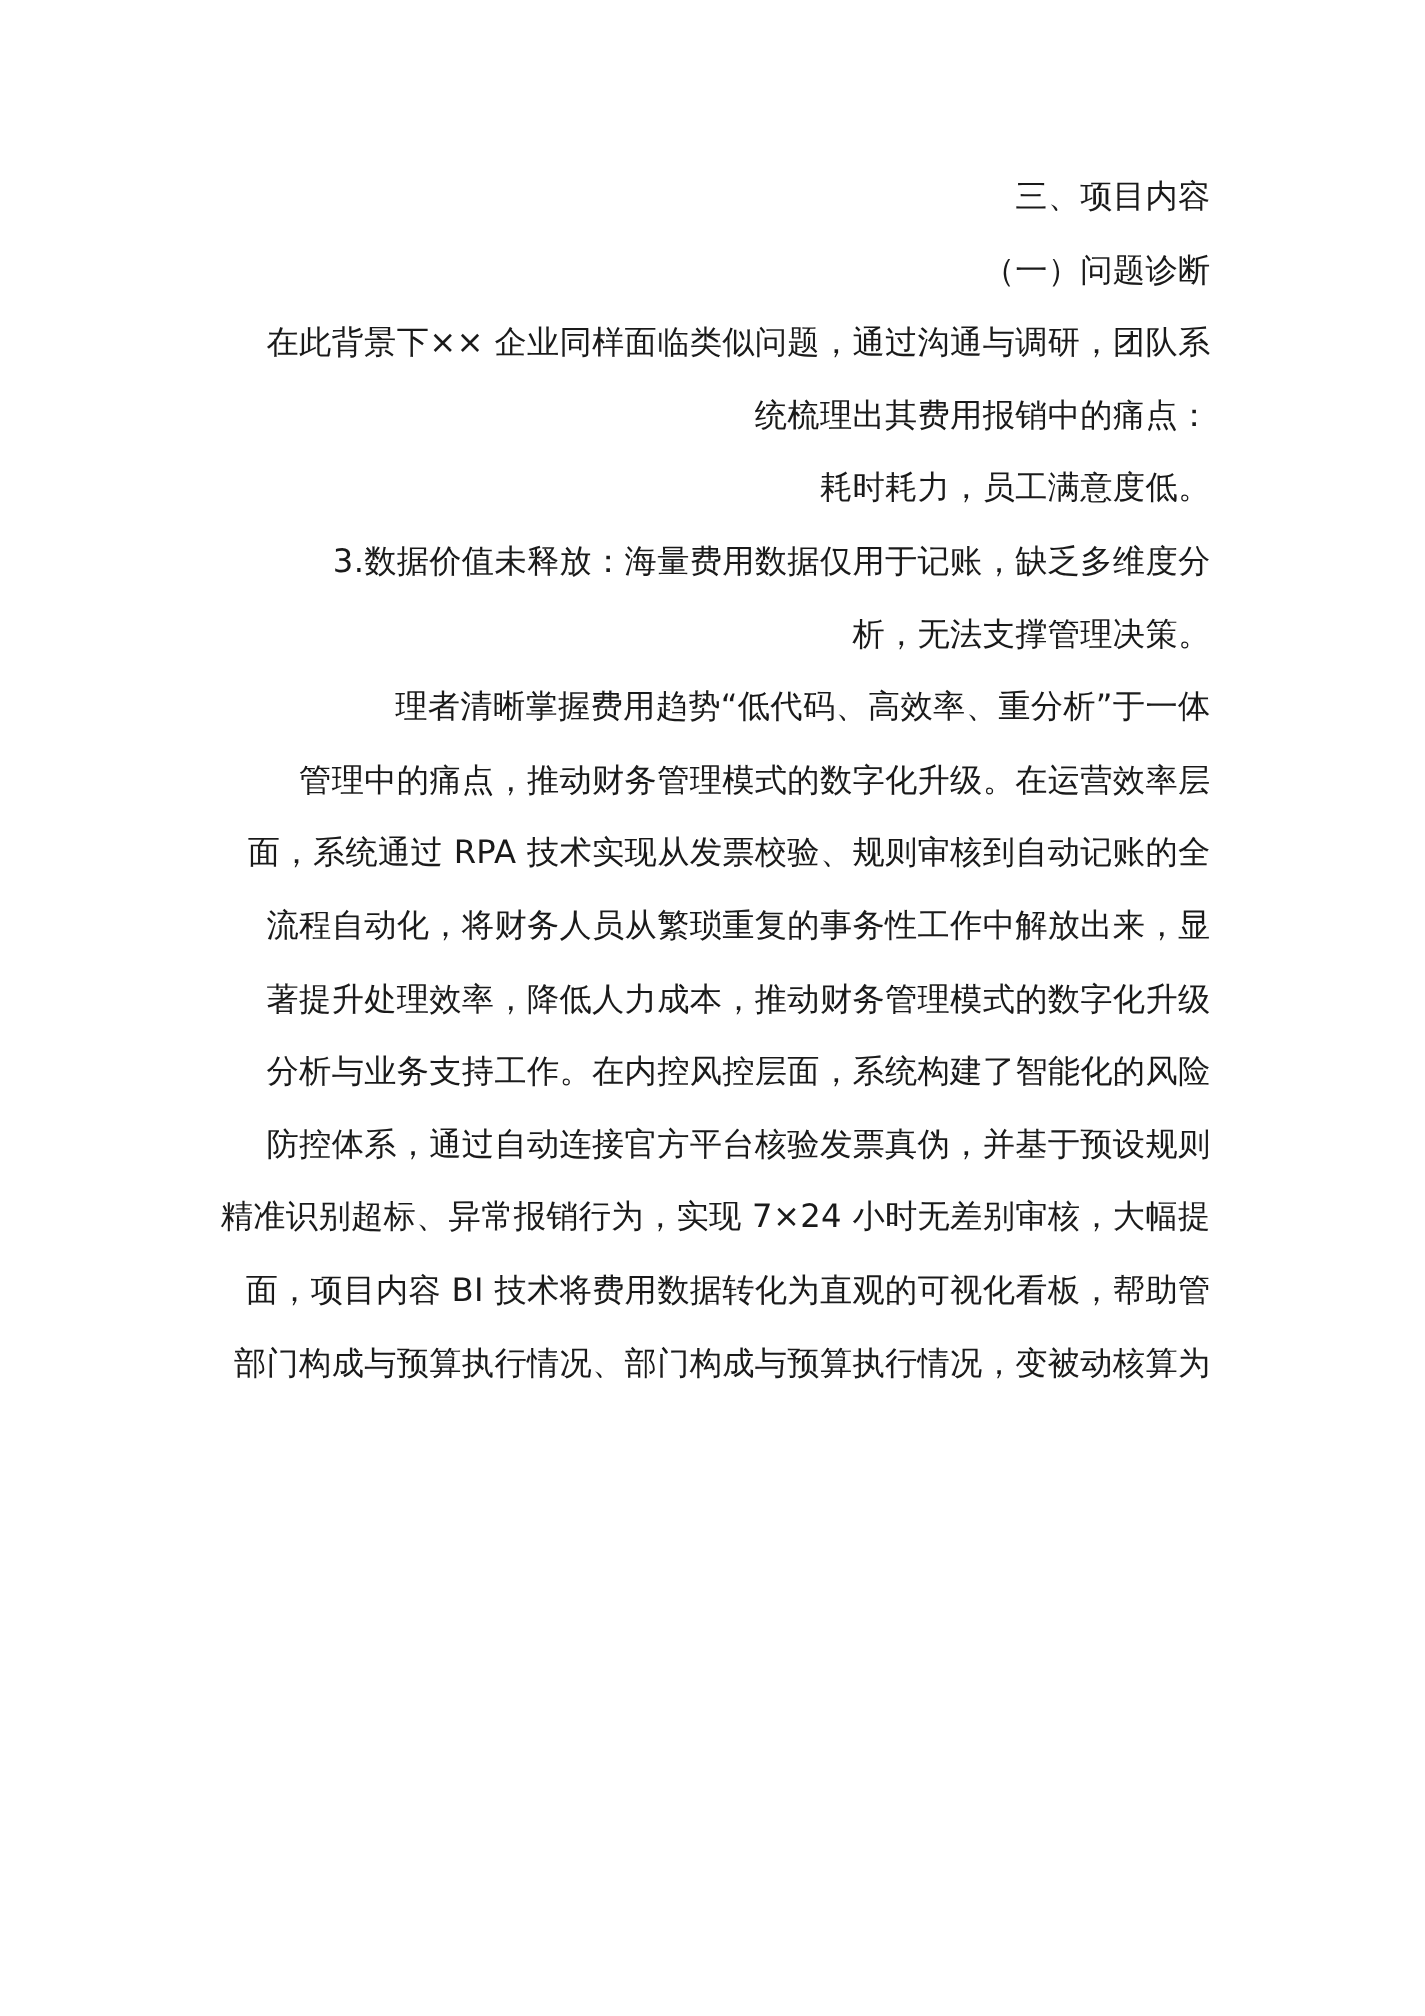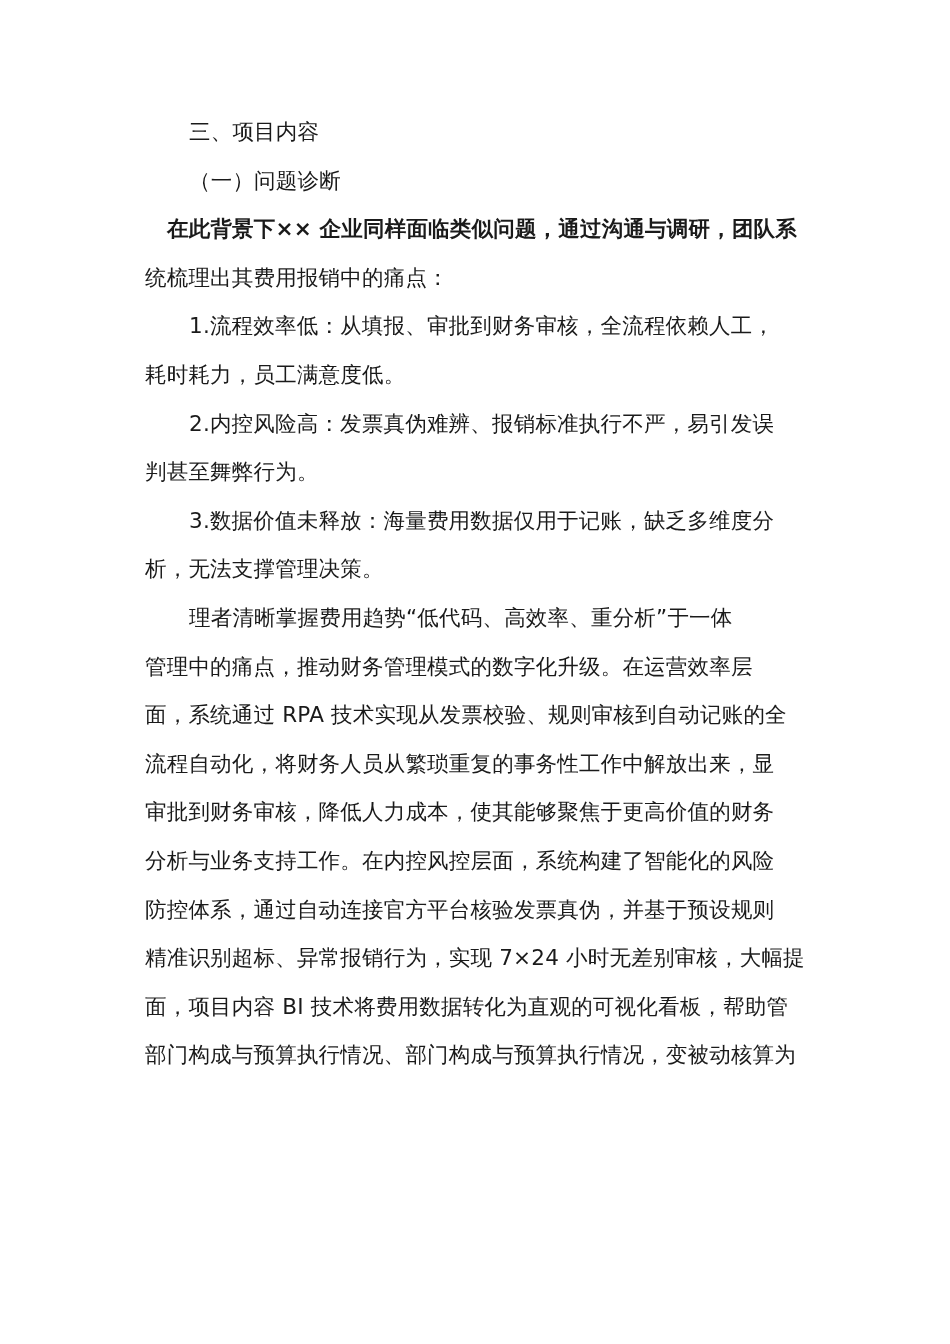--- a/index.html
+++ b/index.html
@@ -13,67 +13,63 @@
       position: relative;
       overflow: hidden;
       font-family: "DejaVu Sans", "Liberation Sans", sans-serif;
       color: #1a1a1a;
     }
     .page {
       position: absolute;
       left: 145px;
       top: 114px;
       width: 662px;
+      text-align: right;
     }
     .line {
       height: 48.6px;
       line-height: 36px;
       font-size: 21.5px;
       white-space: nowrap;
       overflow: visible;
       letter-spacing: 0.2px;
     }
     .indent-h1 { padding-left: 44px; }
     .indent-h2 { padding-left: 44px; }
     .indent-p  { padding-left: 44px; }
-    .indent-p0 { padding-left: 22px; font-weight: bold; }
+    .indent-p0 { padding-left: 22px; }
   </style>
 </head>
 <body>
 
 <div class="page">
   <div class="line indent-h1">三、项目内容</div>
   <div class="line indent-h2">（一）问题诊断</div>
 
   <div>
     <div class="line indent-p0">在此背景下×× 企业同样面临类似问题，通过沟通与调研，团队系</div>
     <div class="line">统梳理出其费用报销中的痛点：</div>
   </div>
 
   <div>
-    <div class="line indent-p">1.流程效率低：从填报、审批到财务审核，全流程依赖人工，</div>
     <div class="line">耗时耗力，员工满意度低。</div>
   </div>
 
-  <div>
-    <div class="line indent-p">2.内控风险高：发票真伪难辨、报销标准执行不严，易引发误</div>
-    <div class="line">判甚至舞弊行为。</div>
-  </div>
 
   <div>
     <div class="line indent-p">3.数据价值未释放：海量费用数据仅用于记账，缺乏多维度分</div>
     <div class="line">析，无法支撑管理决策。</div>
   </div>
 
 
   <div>
     <div class="line indent-p">理者清晰掌握费用趋势“低代码、高效率、重分析”于一体</div>
     <div class="line">管理中的痛点，推动财务管理模式的数字化升级。在运营效率层</div>
     <div class="line">面，系统通过 RPA 技术实现从发票校验、规则审核到自动记账的全</div>
     <div class="line">流程自动化，将财务人员从繁琐重复的事务性工作中解放出来，显</div>
-    <div class="line">审批到财务审核，降低人力成本，使其能够聚焦于更高价值的财务</div>
+    <div class="line">著提升处理效率，降低人力成本，推动财务管理模式的数字化升级</div>
     <div class="line">分析与业务支持工作。在内控风控层面，系统构建了智能化的风险</div>
     <div class="line">防控体系，通过自动连接官方平台核验发票真伪，并基于预设规则</div>
     <div class="line">精准识别超标、异常报销行为，实现 7×24 小时无差别审核，大幅提</div>
     <div class="line">面，项目内容 BI 技术将费用数据转化为直观的可视化看板，帮助管</div>
     <div class="line">部门构成与预算执行情况、部门构成与预算执行情况，变被动核算为</div>
   </div>
 </div>
 
 </body></html>

